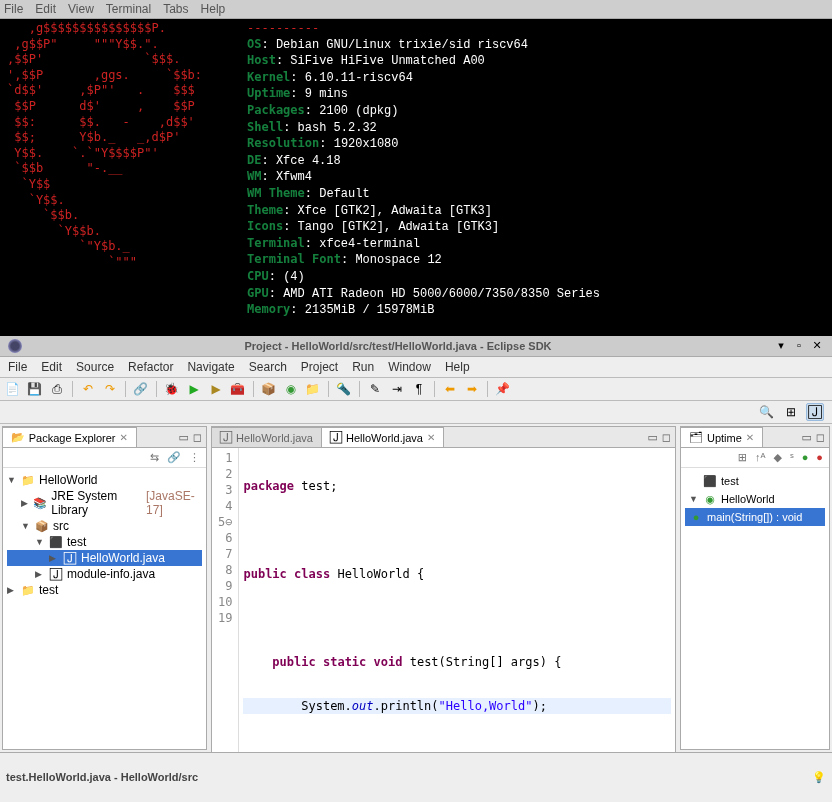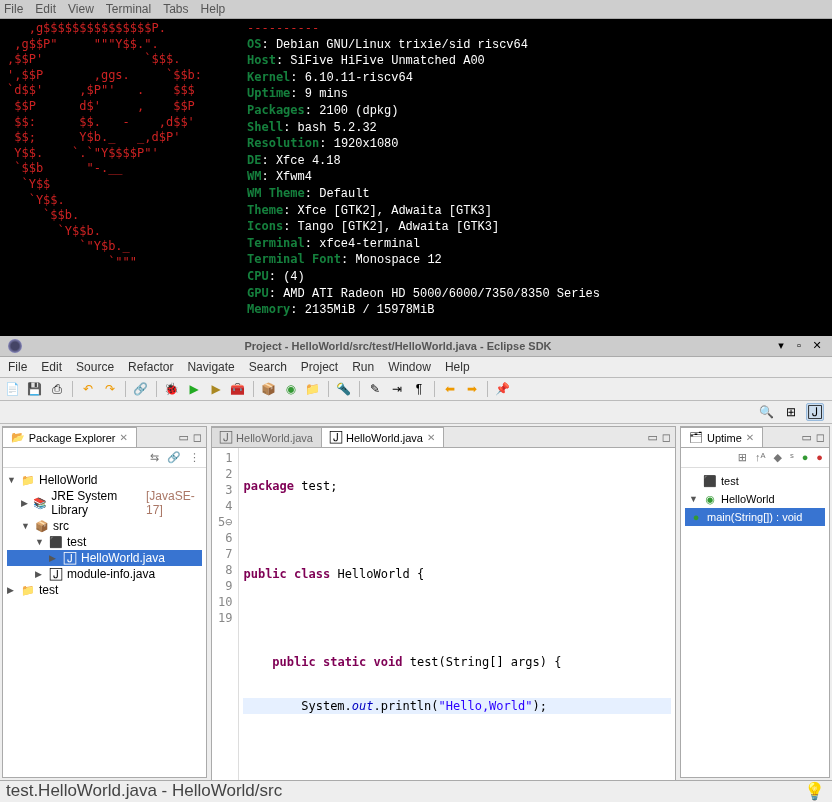--- a/index.html
+++ b/index.html
@@ -45,21 +45,21 @@
 .linenums { background:#fff; padding:2px 6px; text-align:right; color:#888; border-right:1px solid #ddd; }
 .linenums div { height:16px; line-height:16px; }
 .code { flex:1; padding:2px 4px; white-space:pre; }
 .code div { height:16px; line-height:16px; }
 .code .cursor-line { background:#e6f0ff; }
 .kw { color:#7f0055; font-weight:bold; }
 .str { color:#2a00ff; }
 .fld { color:#0000c0; font-style:italic; }
 .outline-item { padding:2px 4px; display:flex; align-items:center; gap:4px; font-size:11px; cursor:pointer; }
 .outline-item.sel { background:#3874d1; color:#fff; }
-.statusbar { background:#eee; padding:0 6px; display:flex; border-top:1px solid #aaa; font-size:17px; color:#444; }
+.statusbar { background:#eee; padding:18px 6px; display:flex; border-top:1px solid #aaa; font-size:11px; color:#444;font-weight:bold; }
 .statusbar .bulb { margin-left:auto; color:#cc0; }
 </style>
 </head>
 <body>
 
 <div class="terminal-menubar">
   <span>File</span>
   <span>Edit</span>
   <span>View</span>
   <span>Terminal</span>

